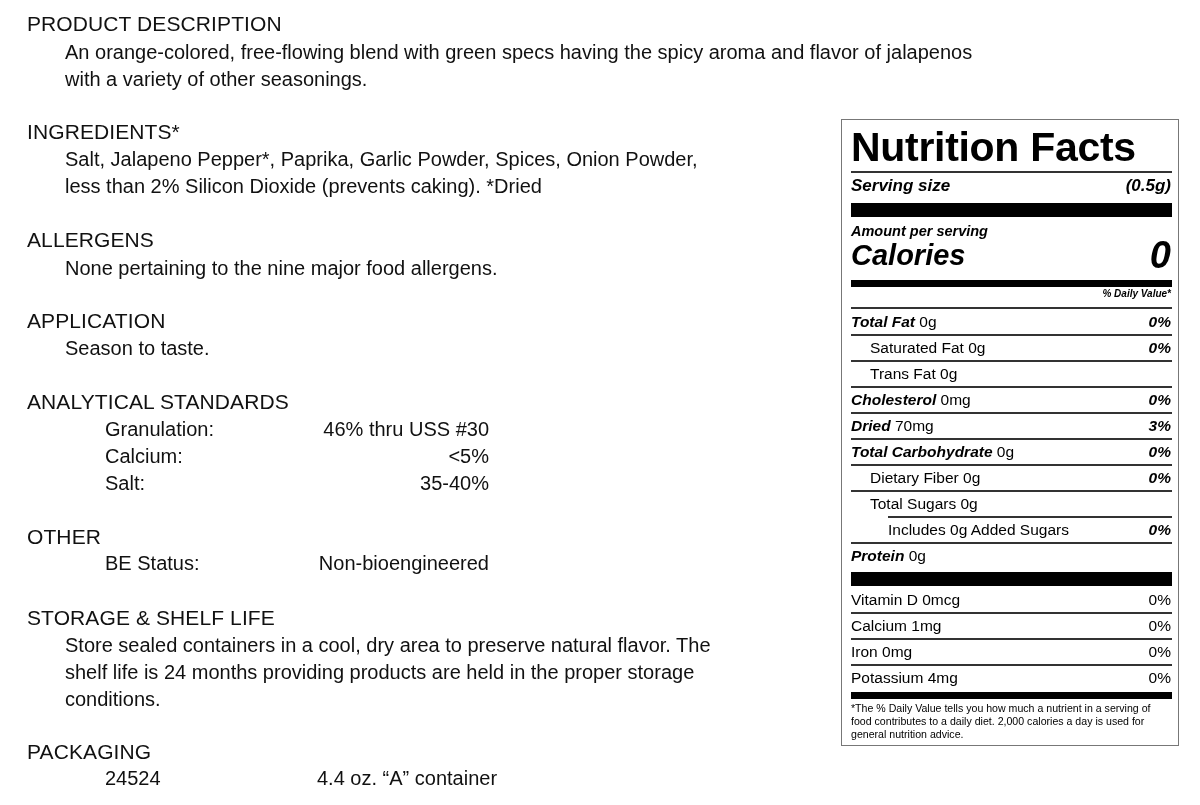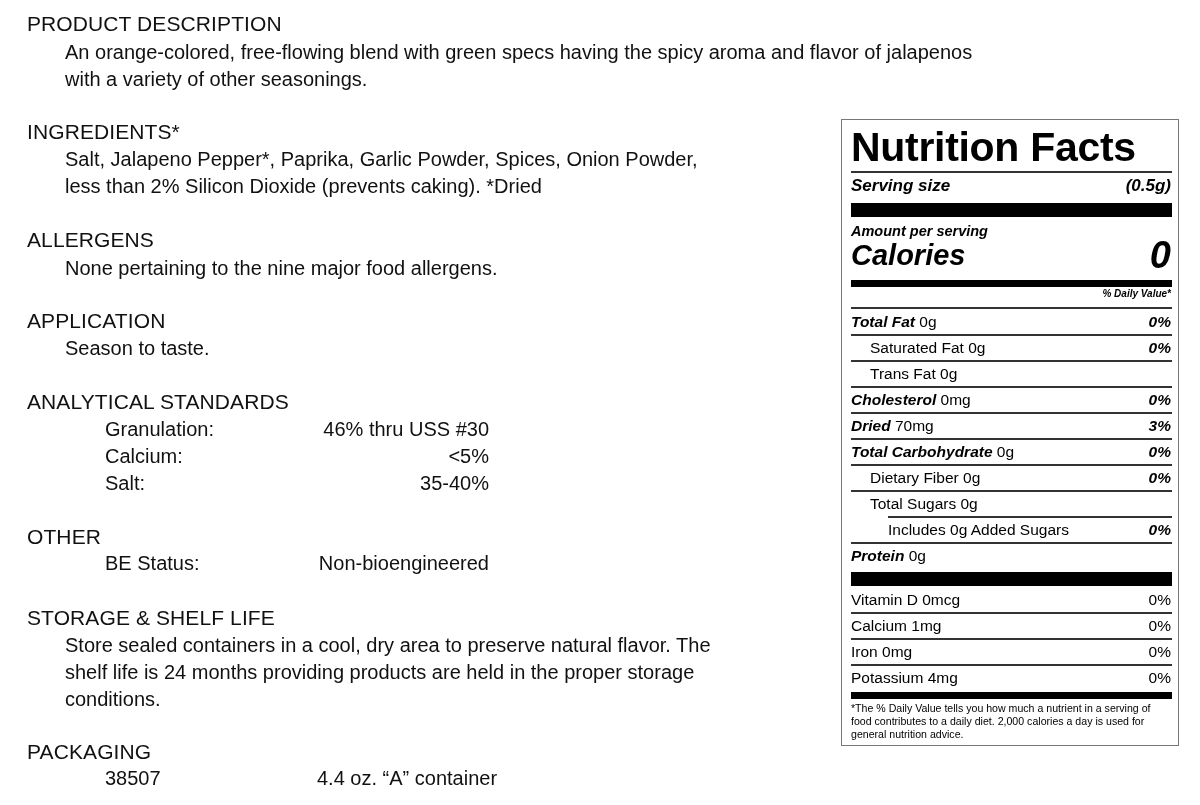--- a/index.html
+++ b/index.html
@@ -54,21 +54,21 @@
   <div class="h" style="top:525px">OTHER</div>
   <div class="row" style="top:552px">BE Status:</div>
   <div class="rv" style="top:552px; right:711px">Non-bioengineered</div>
 
   <div class="h" style="top:606px">STORAGE &amp; SHELF LIFE</div>
   <div class="t" style="top:632px">Store sealed containers in a cool, dry area to preserve natural flavor.  The</div>
   <div class="t" style="top:659px">shelf life is 24 months providing products are held in the proper storage</div>
   <div class="t" style="top:686px">conditions.</div>
 
   <div class="h" style="top:740px">PACKAGING</div>
-  <div class="row" style="top:767px">38507</div>
+  <div class="row" style="top:767px">24524</div>
   <div class="row" style="top:767px; left:277px">4.4 oz. “A” container</div>
 
   <div class="nf">
     <div class="abs nf-title">Nutrition Facts</div>
     <div class="line thin" style="top:51px"></div>
 
     <div class="lbl b" style="top:56px; font-size:17px">Serving size</div>
     <div class="val b" style="top:56px; font-size:17px">(0.5g)</div>
 
     <div class="line bar" style="top:83px; height:14px"></div>

